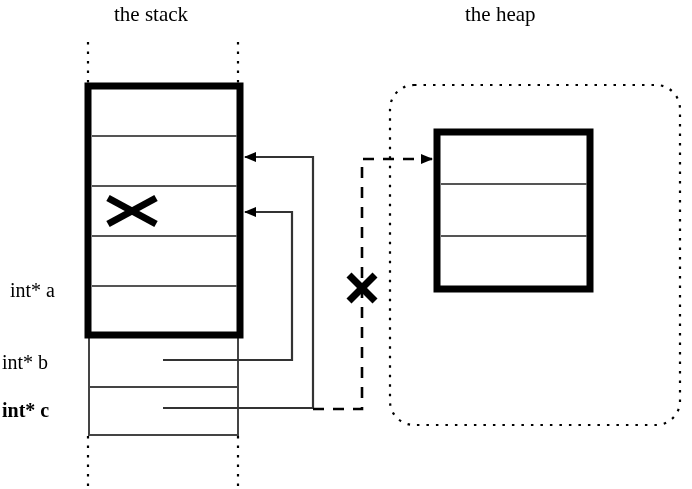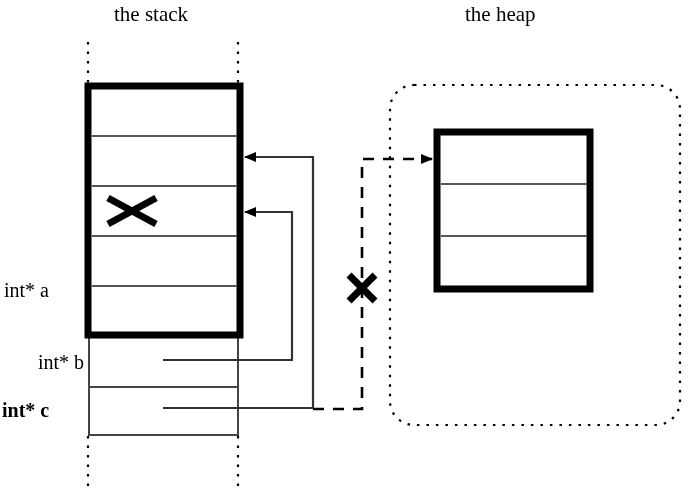--- a/index.html
+++ b/index.html
@@ -14,22 +14,22 @@
   .strikeval{font-size:21px;line-height:21px;}
 </style>
 </head>
 <body>
 
 <div class="stage">
 
   <div class="lbl title" style="left:465px;top:4px;">the heap</div>
   <div class="lbl title" style="left:114px;top:4px;">the stack</div>
 
-  <div class="lbl varlabel" style="left:4px;top:280px;">int* a</div>
-  <div class="lbl varlabel" style="left:2px;top:352px;margin-left:36px;">int* b</div>
+  <div class="lbl varlabel" style="left:10px;top:280px;">int* a</div>
+  <div class="lbl varlabel" style="left:2px;top:352px;">int* b</div>
   <div class="lbl varlabel" style="left:2px;top:400px;font-weight:bold;">int* c</div>
 
   <div class="lbl cellval" style="left:88px;top:105px;width:152px;">14</div>
   <div class="lbl cellval" style="left:88px;top:155px;width:152px;">13</div>
   <div class="lbl strikeval" style="left:110px;top:204px;">12</div>
   <div class="lbl strikeval" style="left:181px;top:202px;">7</div>
   <div class="lbl cellval" style="left:88px;top:255px;width:152px;">11</div>
   <div class="lbl cellval" style="left:88px;top:303px;width:152px;">10</div>
 
   <div class="lbl cellval" style="left:437px;top:150px;width:153px;">7</div>

